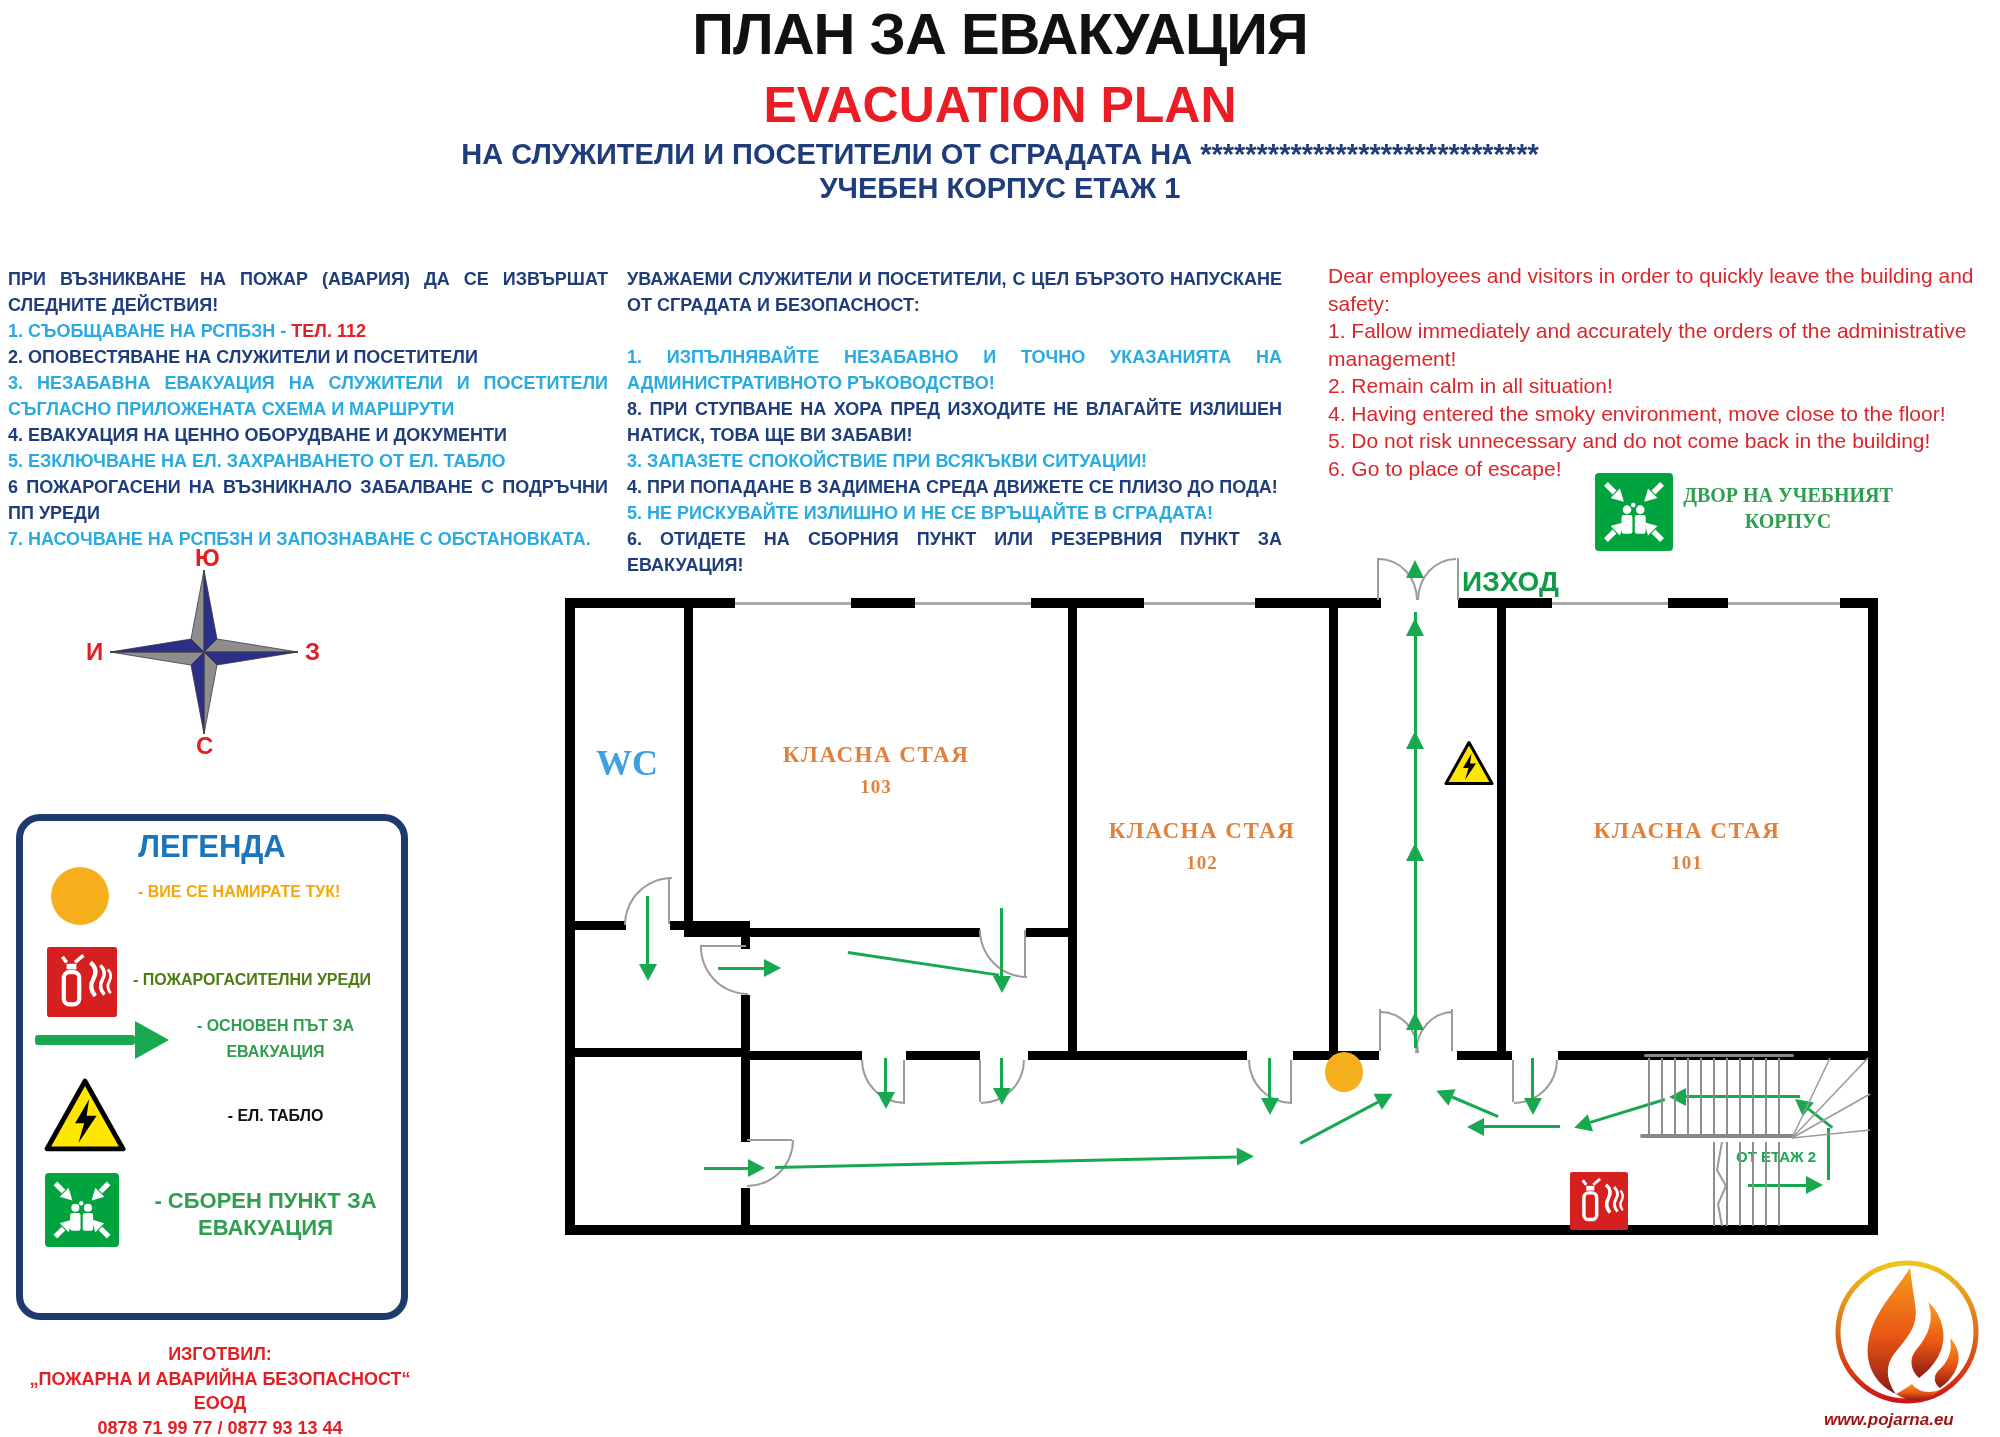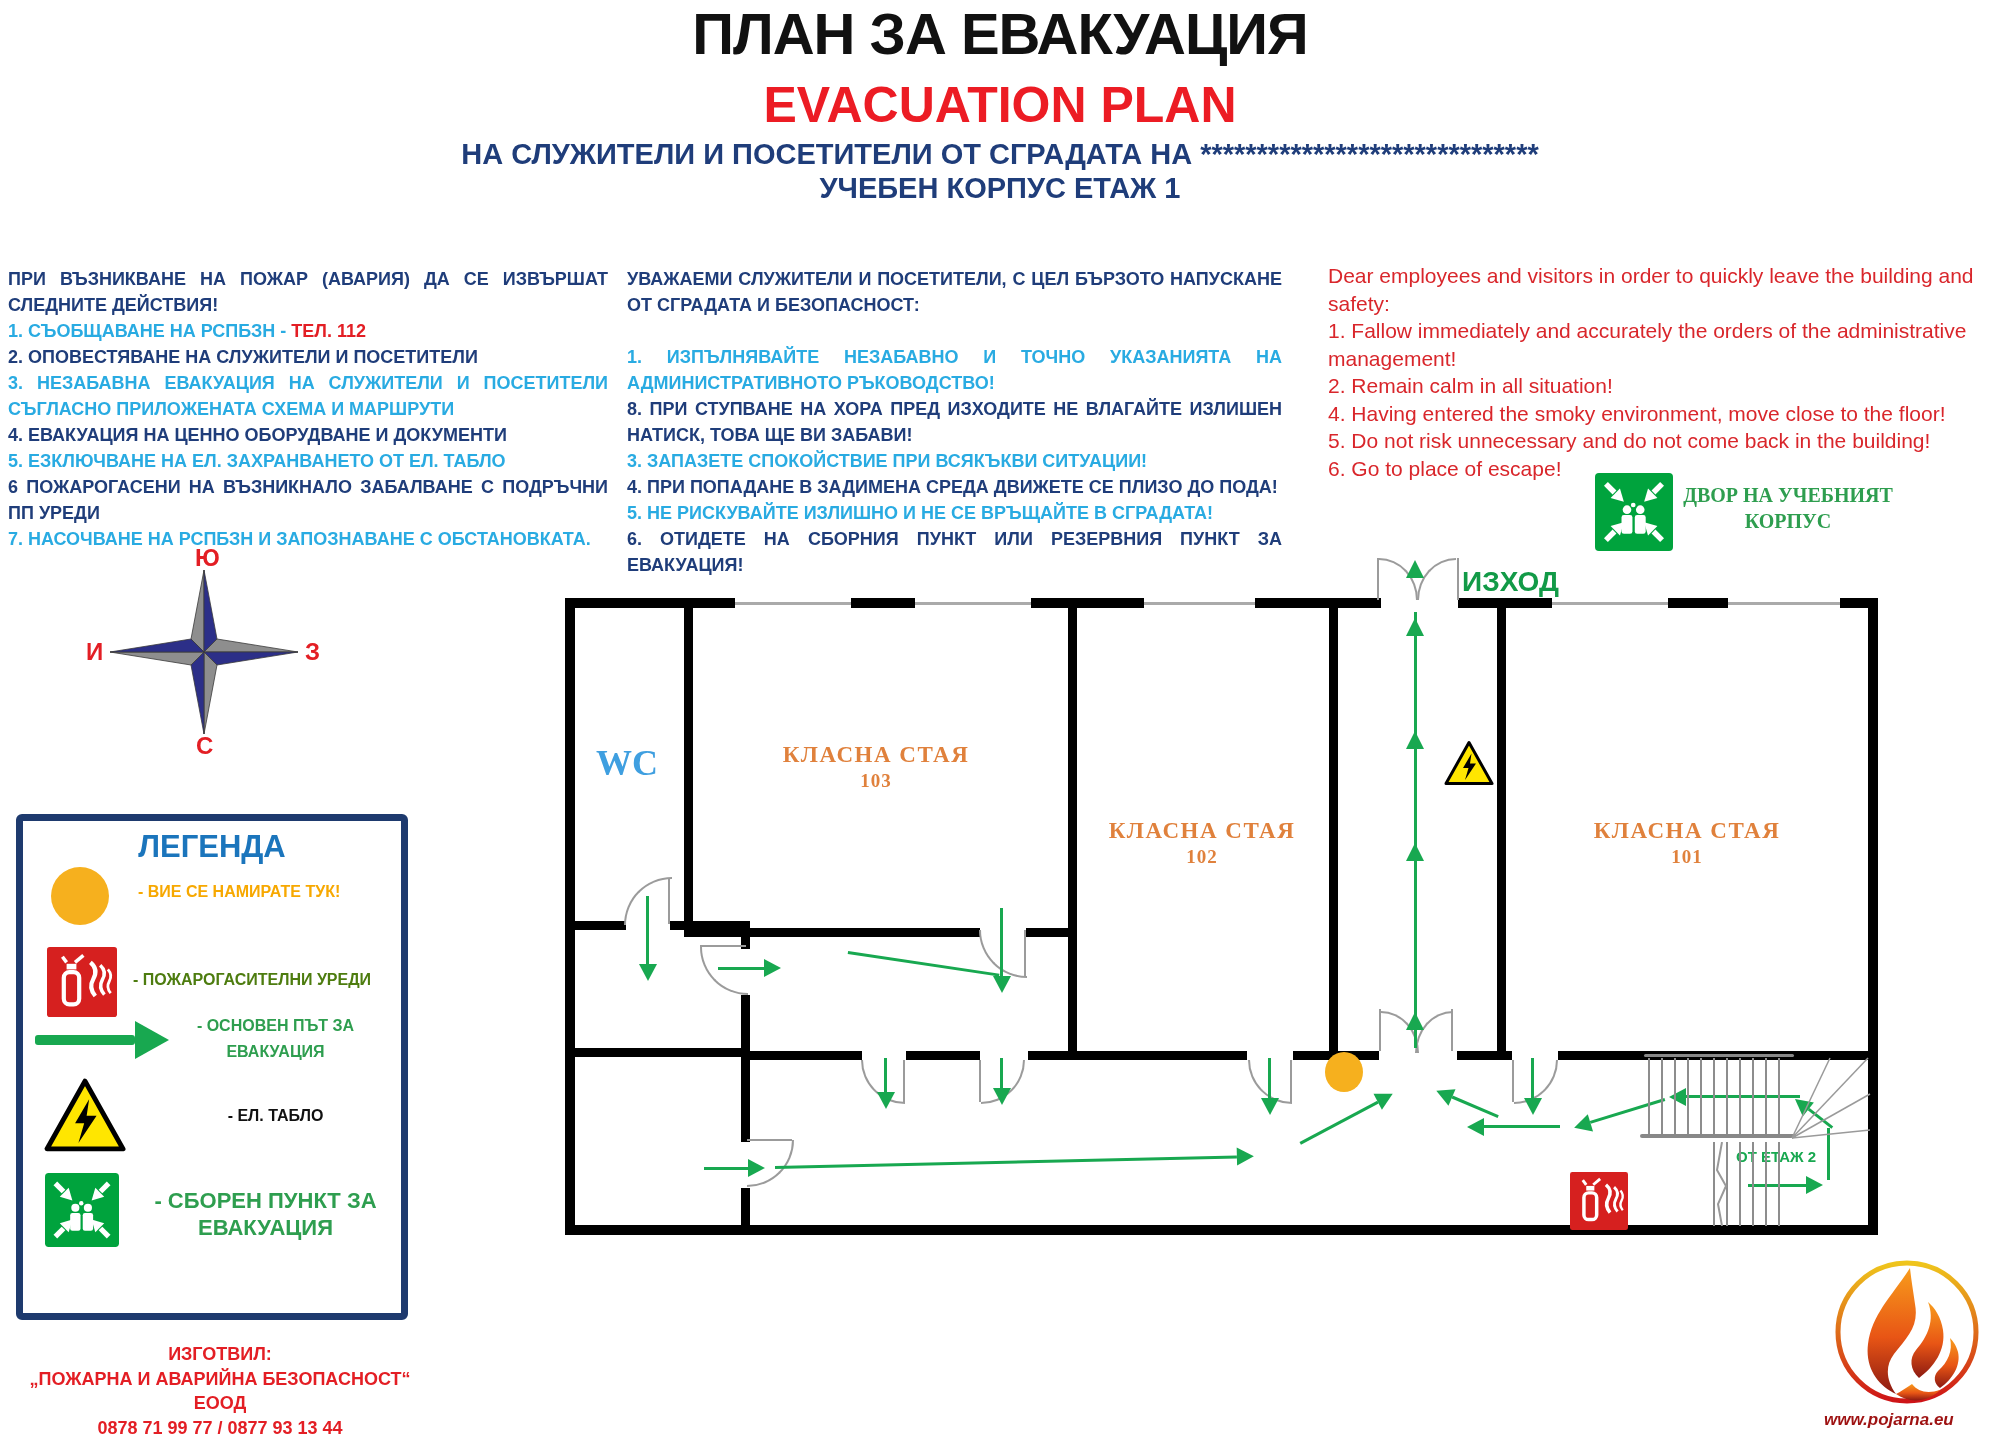--- a/index.html
+++ b/index.html
@@ -26,24 +26,24 @@
   .gv{position:absolute;width:3px;background:#18A850;}
   .arrow{position:absolute;transform-origin:0 50%;height:0;}
   .arrow .sh{position:absolute;left:0;top:-1.5px;height:3px;background:#18A850;}
   .arrow .hd{position:absolute;top:-9px;width:0;height:0;border-top:9px solid transparent;
              border-bottom:9px solid transparent;border-left:17px solid #18A850;}
   .ghU{position:absolute;width:0;height:0;border-left:9px solid transparent;
        border-right:9px solid transparent;border-bottom:18px solid #18A850;}
   .room-label{position:absolute;text-align:center;font-family:"Liberation Serif",serif;
               font-weight:bold;color:#E0813C;}
   .room-label .nm{font-size:23px;letter-spacing:1.5px;}
-  .room-label .no{font-size:19px;margin-top:2px;letter-spacing:1px;}
+  .room-label .no{font-size:19px;margin-top:8px;letter-spacing:1px;}
   .stairs{position:absolute;background:repeating-linear-gradient(90deg,#8d8d8d 0 2px,transparent 2px 13px);}
   
-  .legend{left:16px;top:814px;width:378px;height:492px;border:7px solid #1E3A6E;border-radius:6px;background:#fff;}
+  .legend{left:16px;top:814px;width:378px;height:492px;border:7px solid #1E3A6E;border-radius:24px;background:#fff;}
   .legend-title{position:absolute;left:0;top:8px;width:100%;text-align:center;font-size:31px;
                 font-weight:bold;color:#1B75BC;}
   .lg-label{position:absolute;font-weight:bold;font-size:16px;}
   
   .footer{left:5px;top:1342px;width:430px;text-align:center;color:#E31E24;
           font-weight:bold;font-size:18px;line-height:24.5px;}
   .logo-url{left:1824px;top:1410px;width:170px;color:#9E1212;
             font-weight:bold;font-style:italic;font-size:17px;}
   .compass-lbl{position:absolute;color:#E31E24;font-weight:bold;font-size:24px;}
 </style>

